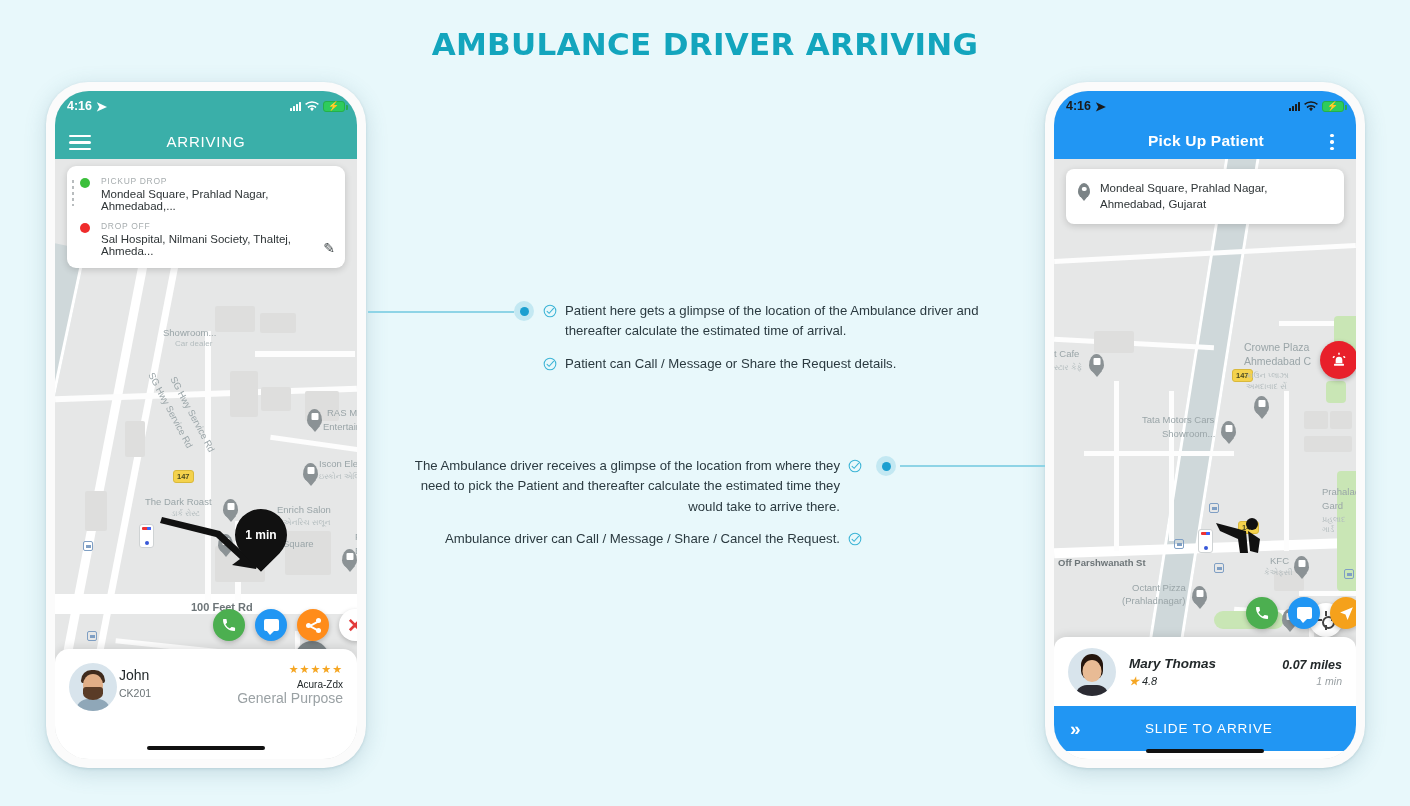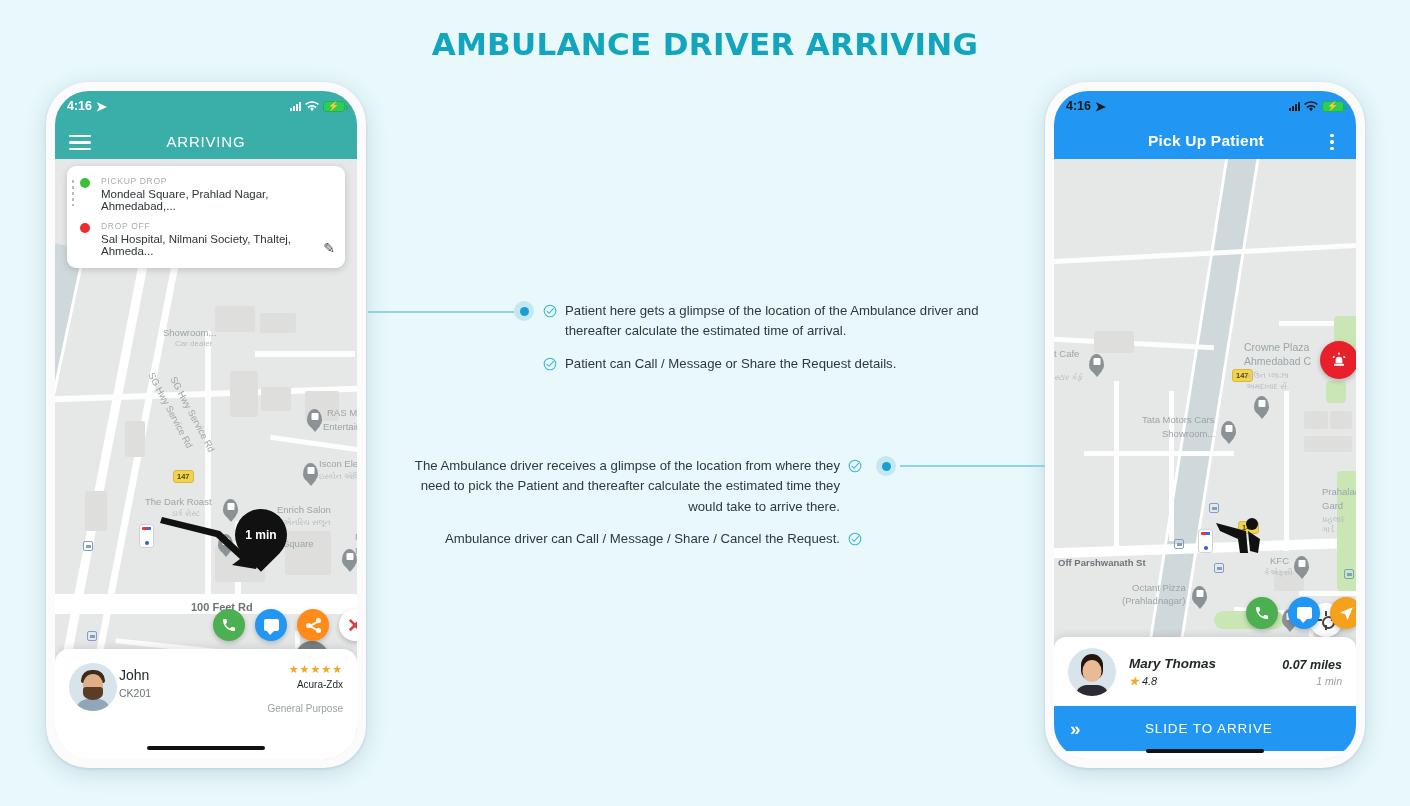--- a/index.html
+++ b/index.html
@@ -242,21 +242,21 @@
   .f-beard{ top: 24px; width: 20px; height: 13px; border-radius: 3px 3px 50% 50%; background: #5a3c27; }
   .f-body { top: 36px; width: 34px; height: 16px; border-radius: 12px 12px 0 0; background: #8fa7b8; }
   .f-hair2{ top: 6px; width: 22px; height: 26px; border-radius: 11px 11px 9px 9px; background: #24150d; }
   .f-head2{ top: 12px; width: 19px; height: 22px; border-radius: 50% 50% 48% 48%; background: #e8bb95; }
   .f-body2{ top: 37px; width: 34px; height: 15px; border-radius: 12px 12px 0 0; background: #2b2b33; }
   .dc-name { font-size: 14px; color: #23292b; }
   .dc-sub { font-size: 10.5px; color: #6c7477; margin-top: 4px; }
   .dc-right { margin-left: auto; text-align: right; }
   .stars { color: #f5a623; font-size: 11px; letter-spacing: 1px; }
   .dc-car { font-size: 10px; color: #23292b; margin-top: 3px; }
-  .dc-type { font-size: 10px; color: #9aa1a4; margin-top: 13px; }
+  .dc-type { font-size: 14px; color: #9aa1a4; margin-top: 0; }
   .homebar {
     position: absolute; bottom: 9px; left: 50%; transform: translateX(-50%);
     width: 118px; height: 4.5px; border-radius: 3px; background: #111;
   }
 
   
   .patient-card {
     position: absolute; left: 0; bottom: 0; width: 100%; z-index: 26;
     background: #fff; border-top-left-radius: 12px; border-top-right-radius: 12px;
     box-shadow: 0 -2px 9px rgba(0,0,0,.10); height: 122px; overflow: hidden;
@@ -556,21 +556,21 @@
           </div>
         <div class="poi" style="left:228px; top:518px;">
             <i></i>
           </div>
         <div class="gbox" style="left:120px; top:448px;"></div>
         <div class="gbox" style="left:160px; top:472px;"></div>
         <div class="gbox" style="left:290px; top:478px;"></div>
         <div class="gbox" style="left:155px; top:412px;"></div>
 
         <div class="mlabel" style="left:0px; top:258px;">t Cafe</div>
-        <div class="mlabel sub" style="left:0px; top:282px;font-style:italic;">સ્ટાર કેફે</div>
+        <div class="mlabel sub" style="left:0px; top:272px;">સ્ટાર કેફે</div>
         <div class="mlabel" style="left:190px; top:250px; font-size:10.5px;">Crowne Plaza</div>
         <div class="mlabel" style="left:190px; top:264px; font-size:10.5px;">Ahmedabad C</div>
         <div class="mlabel sub" style="left:192px; top:280px;">ક્રાઉન પ્લાઝા</div>
         <div class="mlabel sub" style="left:192px; top:291px;">અમદાવાદ સેં</div>
         <div class="mlabel" style="left:88px; top:324px;">Tata Motors Cars</div>
         <div class="mlabel" style="left:108px; top:338px;">Showroom...</div>
         <div class="mlabel" style="left:268px; top:396px;">Prahalad</div>
         <div class="mlabel" style="left:268px; top:410px;">Gard</div>
         <div class="mlabel sub" style="left:268px; top:424px;">પ્રહલાદ</div>
         <div class="mlabel sub" style="left:268px; top:434px;">ગાર્ડ</div>
@@ -643,20 +643,26 @@
             <path d="M12 17 l3.2-4.2a4.2 4.2 0 0 0-6.4 0z" fill="#1a1a1a"></path>
             <path d="M12 9.5c2.3 0 4.4.9 6 2.4l1.8-2.3A12 12 0 0 0 12 6.4a12 12 0 0 0-7.8 3.2L6 11.9c1.6-1.5 3.7-2.4 6-2.4z" fill="#1a1a1a"></path>
             <path d="M12 2.5c3.9 0 7.5 1.5 10.2 4l1.6-2.1A17.5 17.5 0 0 0 12 0 17.5 17.5 0 0 0 .2 4.4L1.8 6.5A15.3 15.3 0 0 1 12 2.5z" fill="#1a1a1a"></path>
           </svg>
           <span class="batt">
               <span>⚡</span>
             </span>
         </div>
       </div>
 
+      <div class="addr-card2">
+        <span class="pin">
+            <i></i>
+          </span>
+        <span>Mondeal Square, Prahlad Nagar, Ahmedabad, Gujarat</span>
+      </div>
 
       <div class="actions" style="left:192px; bottom:130px;">
         <div class="act call">
           <svg width="16" height="16" viewBox="0 0 24 24">
               <path d="M6.6 10.8a15 15 0 0 0 6.6 6.6l2.2-2.2c.3-.3.7-.4 1-.2 1.2.4 2.4.6 3.7.6.6 0 1 .4 1 1V20c0 .6-.4 1-1 1A17 17 0 0 1 3 4c0-.6.4-1 1-1h3.5c.6 0 1 .4 1 1 0 1.3.2 2.5.6 3.7.1.3 0 .7-.2 1z" fill="#fff"></path>
             </svg>
         </div>
         <div class="act msg">
           <span class="msg-glyph"></span>
         </div>

